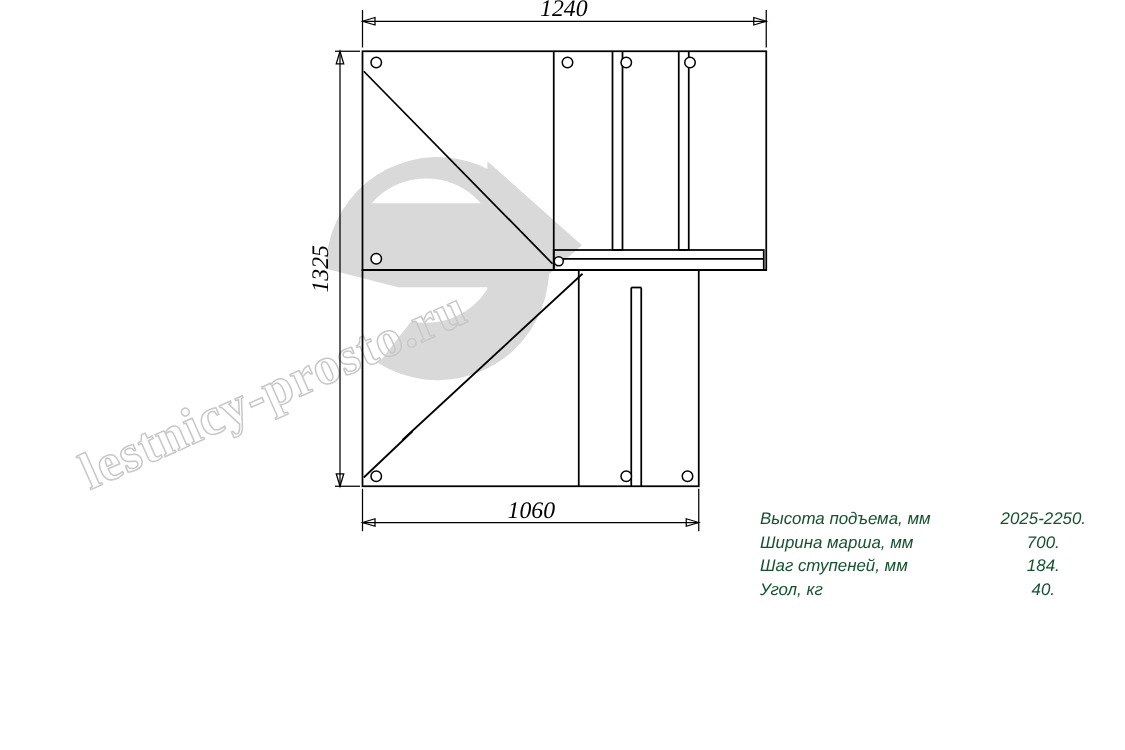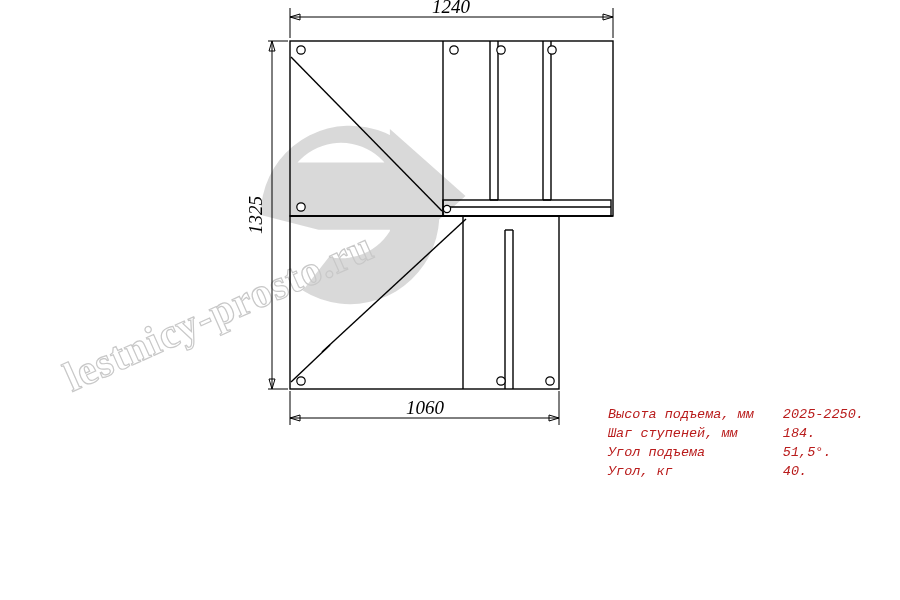--- a/index.html
+++ b/index.html
@@ -24,36 +24,36 @@
     position: absolute;
     left: 0; top: 0;
     width: 900px;
     height: 600px;
   }
   .spec-table {
     position: absolute;
     left: 608px;
     top: 405px;
     width: 272px;
-    font-family: Liberation Mono, monospace;
+    font-family: Liberation Sans, sans-serif;
     font-style: italic;
     font-size: 13.5px;
-    color: #b91c1c;
+    color: #14532d;
     border-collapse: collapse;
   }
   .spec-table td {
     padding: 1px 0 1px 0;
     white-space: nowrap;
     line-height: 17px;
   }
   .spec-table td.label {
     text-align: left;
   }
   .spec-table td.value {
-    text-align: left;
+    text-align: center;
   }
   .dim-text {
     font-family: "Liberation Serif", serif;
     font-style: italic;
     font-size: 19px;
     fill: #000000;
   }
   .wm-text {
     font-family: "Liberation Serif", serif;
     font-size: 42px;
@@ -173,26 +173,26 @@
 
   </svg>
 
   <table class="spec-table">
     <tbody>
       <tr>
         <td class="label">Высота подъема, мм</td>
         <td class="value">2025-2250.</td>
       </tr>
       <tr>
+        <td class="label">Ширина марша, мм</td>
+        <td class="value">700.</td>
+      </tr>
+      <tr>
         <td class="label">Шаг ступеней, мм</td>
         <td class="value">184.</td>
-      </tr>
-      <tr>
-        <td class="label">Угол подъема</td>
-        <td class="value">51,5°.</td>
       </tr>
       <tr>
         <td class="label">Угол, кг</td>
         <td class="value">40.</td>
       </tr>
     </tbody>
   </table>
 
 </div>
 

